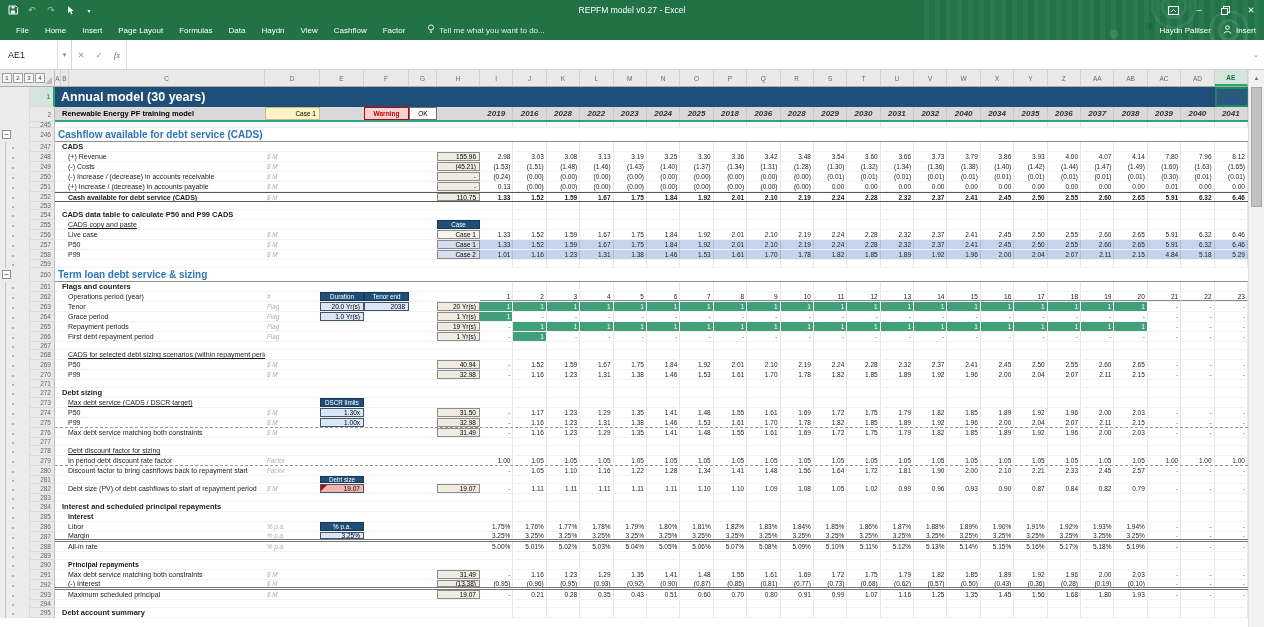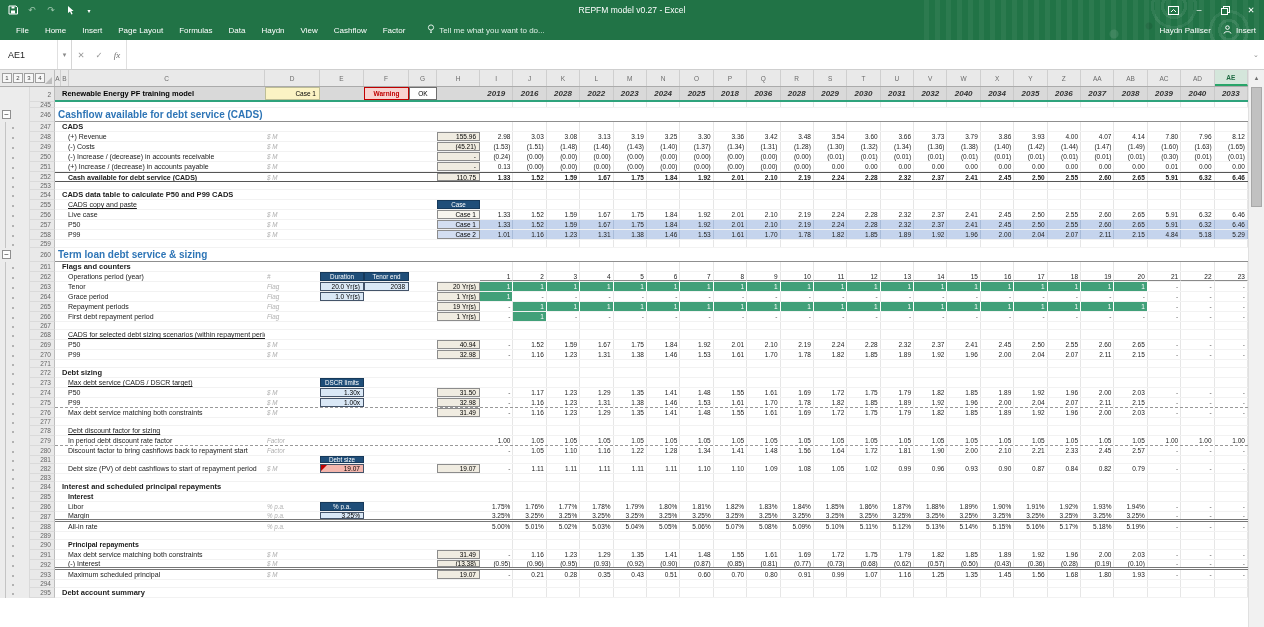--- a/index.html
+++ b/index.html
@@ -218,20 +218,28 @@
       <div class="ch" style="width: 33.3913px;">X</div>
       <div class="ch" style="width: 33.3913px;">Y</div>
       <div class="ch" style="width: 33.3913px;">Z</div>
       <div class="ch" style="width: 33.3913px;">AA</div>
       <div class="ch" style="width: 33.3913px;">AB</div>
       <div class="ch" style="width: 33.3913px;">AC</div>
       <div class="ch" style="width: 33.3913px;">AD</div>
       <div class="ch ch-sel" style="width: 33.3913px;">AE</div>
     </div>
   <div id="grid">
+      <div class="srow" style="height: 20px;">
+        <div class="gut"></div>
+        <div class="rnum rnum-sel">1</div>
+        <div class="rowbody" style="border-bottom: none;">
+          <div class="c bannercell">Annual model (30 years)</div>
+          <div class="selbox" style="left: 1159.61px; width: 34.3913px;"></div>
+        </div>
+      </div>
       <div class="srow" style="height: 15px;">
         <div class="gut"></div>
         <div class="rnum">2</div>
         <div class="rowbody rb-model">
           <div class="c m-label">Renewable Energy PF training model</div>
           <div class="c dcell case-y">Case 1</div>
           <div class="c ecell gray"></div>
           <div class="c fcell warn">Warning</div>
           <div class="c gcell okc">OK</div>
           <div class="c hcell gray"></div>
@@ -250,21 +258,21 @@
           <div class="c yearcell" style="width: 33.3913px;">2031</div>
           <div class="c yearcell" style="width: 33.3913px;">2032</div>
           <div class="c yearcell" style="width: 33.3913px;">2040</div>
           <div class="c yearcell" style="width: 33.3913px;">2034</div>
           <div class="c yearcell" style="width: 33.3913px;">2035</div>
           <div class="c yearcell" style="width: 33.3913px;">2036</div>
           <div class="c yearcell" style="width: 33.3913px;">2037</div>
           <div class="c yearcell" style="width: 33.3913px;">2038</div>
           <div class="c yearcell" style="width: 33.3913px;">2039</div>
           <div class="c yearcell" style="width: 33.3913px;">2040</div>
-          <div class="c yearcell" style="width: 33.3913px;">2033</div>
+          <div class="c yearcell" style="width: 33.3913px;">2041</div>
         </div>
       </div>
       <div class="srow" style="height: 6px;">
         <div class="gut"></div>
         <div class="rnum">245</div>
         <div class="rowbody">
           <div class="c lblcell ind3"></div>
           <div class="c dcell unit"></div>
           <div class="c ecell"></div>
           <div class="c fcell"></div>

